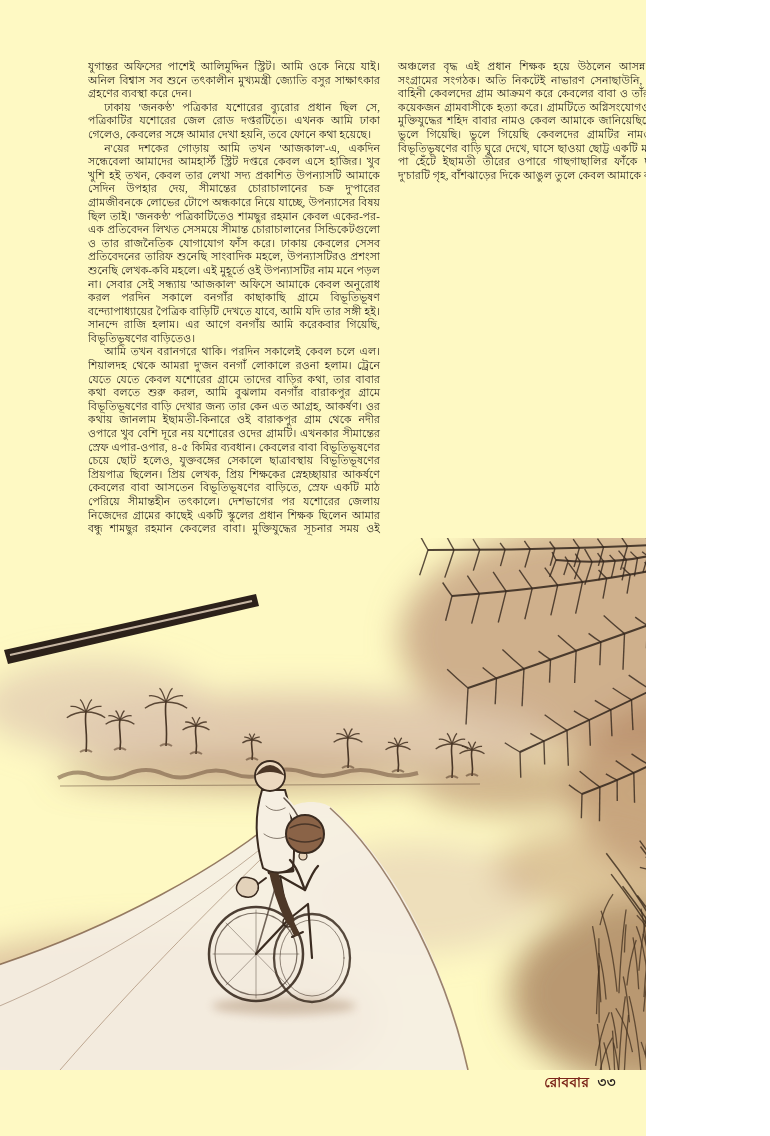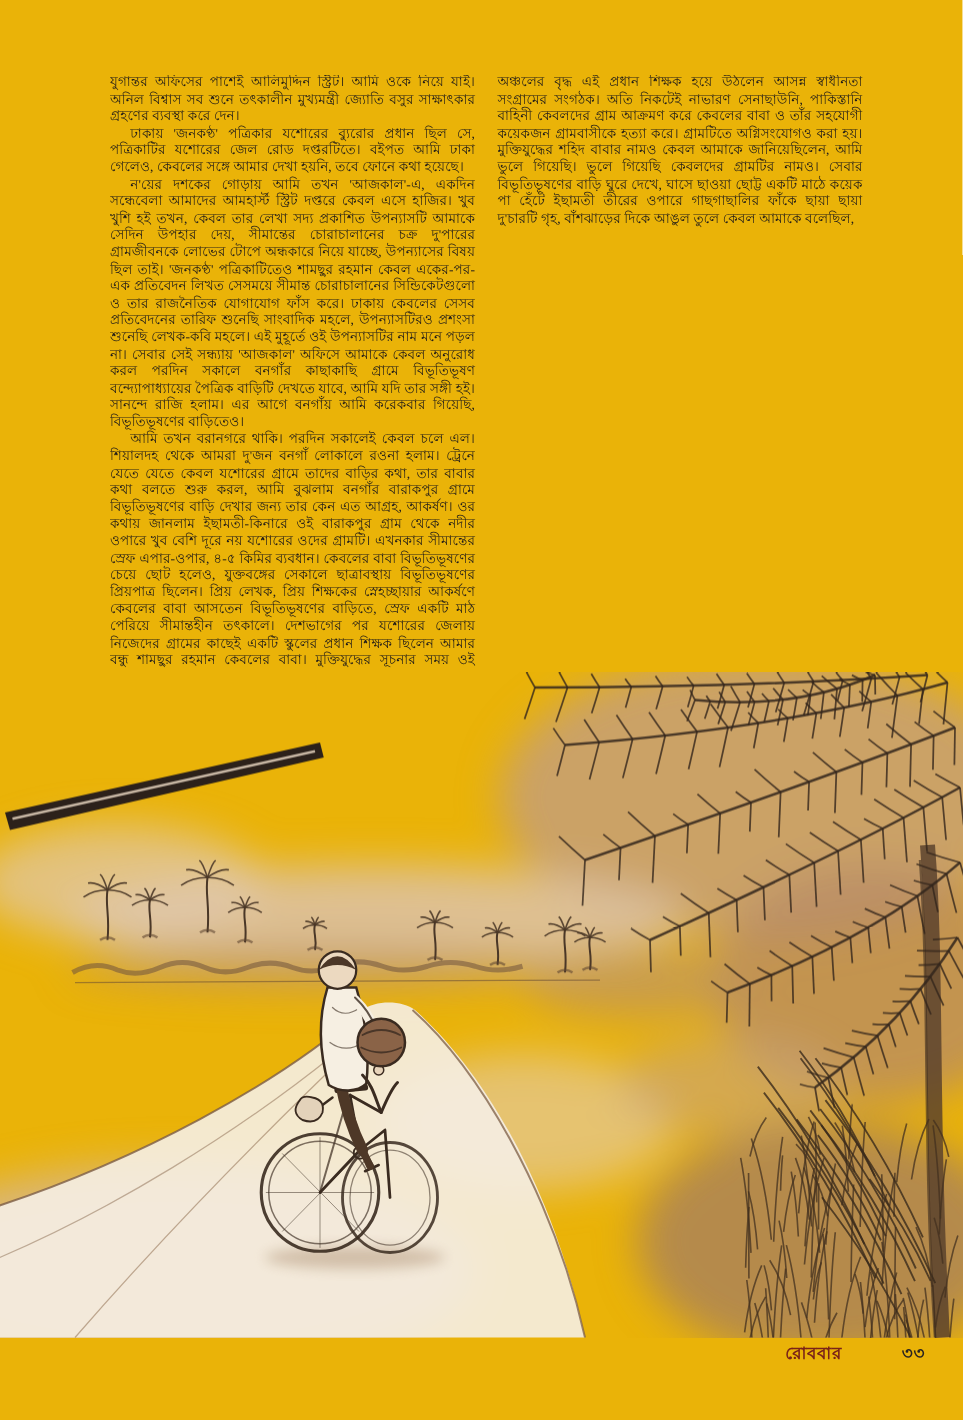--- a/index.html
+++ b/index.html
@@ -1,19 +1,19 @@
 <!DOCTYPE html>
 <html><head>
 <meta charset="utf-8">
 <style>
   html,body{margin:0;padding:0;background:#ffffff;}
   .page{
     position:relative;
-    width:770px;height:1136px;
-    background:#eab308;
+    width:646px;height:1136px;
+    background:#fef9c3;
     overflow:hidden;
     font-family:"Liberation Serif", serif;
   }
   .article-body{
     position:absolute;
     top:60px;left:88px;
     width:602px;height:478px;
     column-count:2;
     column-gap:18px;
     column-fill:auto;
@@ -34,30 +34,30 @@
   .illustration svg{display:block;}
   .page-footer{
     position:absolute;
     top:1072px;right:30px;
     font-size:13.5px;
     font-weight:bold;
     color:#222;
     letter-spacing:0.5px;
   }
   .page-footer .mag{color:#7a2318;margin-right:8px;}
-  .page-footer .num{color:#2a2421;margin-left:40px;}
+  .page-footer .num{color:#2a2421;}
 </style>
 </head>
 <body>
 
 <div class="page">
 
   <div class="article-body">
     <p class="para">যুগান্তর অফিসের পাশেই আলিমুদ্দিন স্ট্রিট। আমি ওকে নিয়ে যাই। অনিল বিশ্বাস সব শুনে তৎকালীন মুখ্যমন্ত্রী জ্যোতি বসুর সাক্ষাৎকার গ্রহণের ব্যবস্থা করে দেন।</p>
-    <p class="para indent">ঢাকায় 'জনকণ্ঠ' পত্রিকার যশোরের ব্যুরোর প্রধান ছিল সে, পত্রিকাটির যশোরের জেল রোড দপ্তরটিতে। বইপত আমি ঢাকা গেলেও, কেবলের সঙ্গে আমার দেখা হয়নি, তবে ফোনে কথা হয়েছে।</p>
+    <p class="para indent">ঢাকায় 'জনকণ্ঠ' পত্রিকার যশোরের ব্যুরোর প্রধান ছিল সে, পত্রিকাটির যশোরের জেল রোড দপ্তরটিতে। এখনক আমি ঢাকা গেলেও, কেবলের সঙ্গে আমার দেখা হয়নি, তবে ফোনে কথা হয়েছে।</p>
     <p class="para indent">ন'য়ের দশকের গোড়ায় আমি তখন 'আজকাল'-এ, একদিন সন্ধেবেলা আমাদের আমহার্স্ট স্ট্রিট দপ্তরে কেবল এসে হাজির। খুব খুশি হই তখন, কেবল তার লেখা সদ্য প্রকাশিত উপন্যাসটি আমাকে সেদিন উপহার দেয়, সীমান্তের চোরাচালানের চক্র দু'পারের গ্রামজীবনকে লোভের টোপে অন্ধকারে নিয়ে যাচ্ছে, উপন্যাসের বিষয় ছিল তাই। 'জনকণ্ঠ' পত্রিকাটিতেও শামছুর রহমান কেবল একের-পর-এক প্রতিবেদন লিখত সেসময়ে সীমান্ত চোরাচালানের সিন্ডিকেটগুলো ও তার রাজনৈতিক যোগাযোগ ফাঁস করে। ঢাকায় কেবলের সেসব প্রতিবেদনের তারিফ শুনেছি সাংবাদিক মহলে, উপন্যাসটিরও প্রশংসা শুনেছি লেখক-কবি মহলে। এই মুহূর্তে ওই উপন্যাসটির নাম মনে পড়ল না। সেবার সেই সন্ধ্যায় 'আজকাল' অফিসে আমাকে কেবল অনুরোধ করল পরদিন সকালে বনগাঁর কাছাকাছি গ্রামে বিভূতিভূষণ বন্দ্যোপাধ্যায়ের পৈত্রিক বাড়িটি দেখতে যাবে, আমি যদি তার সঙ্গী হই। সানন্দে রাজি হলাম। এর আগে বনগাঁয় আমি করেকবার গিয়েছি, বিভূতিভূষণের বাড়িতেও।</p>
     <p class="para indent">আমি তখন বরানগরে থাকি। পরদিন সকালেই কেবল চলে এল। শিয়ালদহ থেকে আমরা দু'জন বনগাঁ লোকালে রওনা হলাম। ট্রেনে যেতে যেতে কেবল যশোরের গ্রামে তাদের বাড়ির কথা, তার বাবার কথা বলতে শুরু করল, আমি বুঝলাম বনগাঁর বারাকপুর গ্রামে বিভূতিভূষণের বাড়ি দেখার জন্য তার কেন এত আগ্রহ, আকর্ষণ। ওর কথায় জানলাম ইছামতী-কিনারে ওই বারাকপুর গ্রাম থেকে নদীর ওপারে খুব বেশি দূরে নয় যশোরের ওদের গ্রামটি। এখনকার সীমান্তের স্রেফ এপার-ওপার, ৪-৫ কিমির ব্যবধান। কেবলের বাবা বিভূতিভূষণের চেয়ে ছোট হলেও, যুক্তবঙ্গের সেকালে ছাত্রাবস্থায় বিভূতিভূষণের প্রিয়পাত্র ছিলেন। প্রিয় লেখক, প্রিয় শিক্ষকের স্নেহচ্ছায়ার আকর্ষণে কেবলের বাবা আসতেন বিভূতিভূষণের বাড়িতে, স্রেফ একটি মাঠ পেরিয়ে সীমান্তহীন তৎকালে। দেশভাগের পর যশোরের জেলায় নিজেদের গ্রামের কাছেই একটি স্কুলের প্রধান শিক্ষক ছিলেন আমার বন্ধু শামছুর রহমান কেবলের বাবা। মুক্তিযুদ্ধের সূচনার সময় ওই অঞ্চলের বৃদ্ধ এই প্রধান শিক্ষক হয়ে উঠলেন আসন্ন স্বাধীনতা সংগ্রামের সংগঠক। অতি নিকটেই নাভারণ সেনাছাউনি, পাকিস্তানি বাহিনী কেবলদের গ্রাম আক্রমণ করে কেবলের বাবা ও তাঁর সহযোগী কয়েকজন গ্রামবাসীকে হত্যা করে। গ্রামটিতে অগ্নিসংযোগও করা হয়। মুক্তিযুদ্ধের শহিদ বাবার নামও কেবল আমাকে জানিয়েছিলেন, আমি ভুলে গিয়েছি। ভুলে গিয়েছি কেবলদের গ্রামটির নামও। সেবার বিভূতিভূষণের বাড়ি ঘুরে দেখে, ঘাসে ছাওয়া ছোট্ট একটি মাঠে কয়েক পা হেঁটে ইছামতী তীরের ওপারে গাছগাছালির ফাঁকে ছায়া ছায়া দু'চারটি গৃহ, বাঁশঝাড়ের দিকে আঙুল তুলে কেবল আমাকে বলেছিল,</p>
   </div>
 
   <div class="illustration">
     <svg id="illu-svg" width="770" height="532" viewBox="0 0 770 532" xmlns="http://www.w3.org/2000/svg">
       <defs>
         <filter id="b1" x="-60%" y="-60%" width="220%" height="220%">
             <feGaussianBlur stdDeviation="16"></feGaussianBlur>
           </filter>

